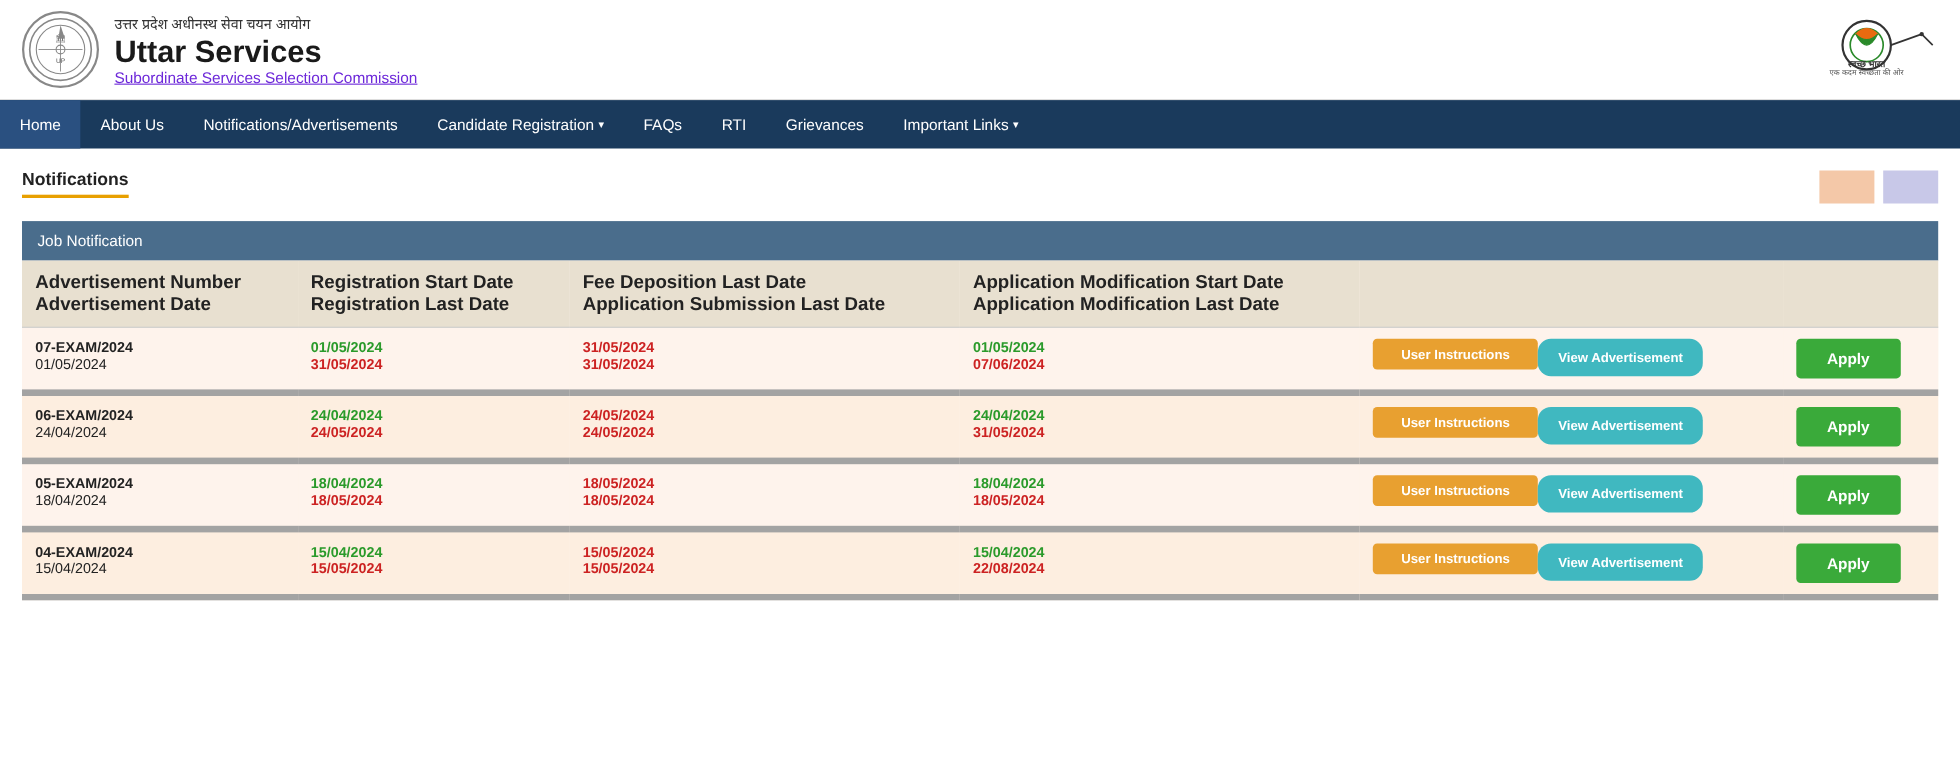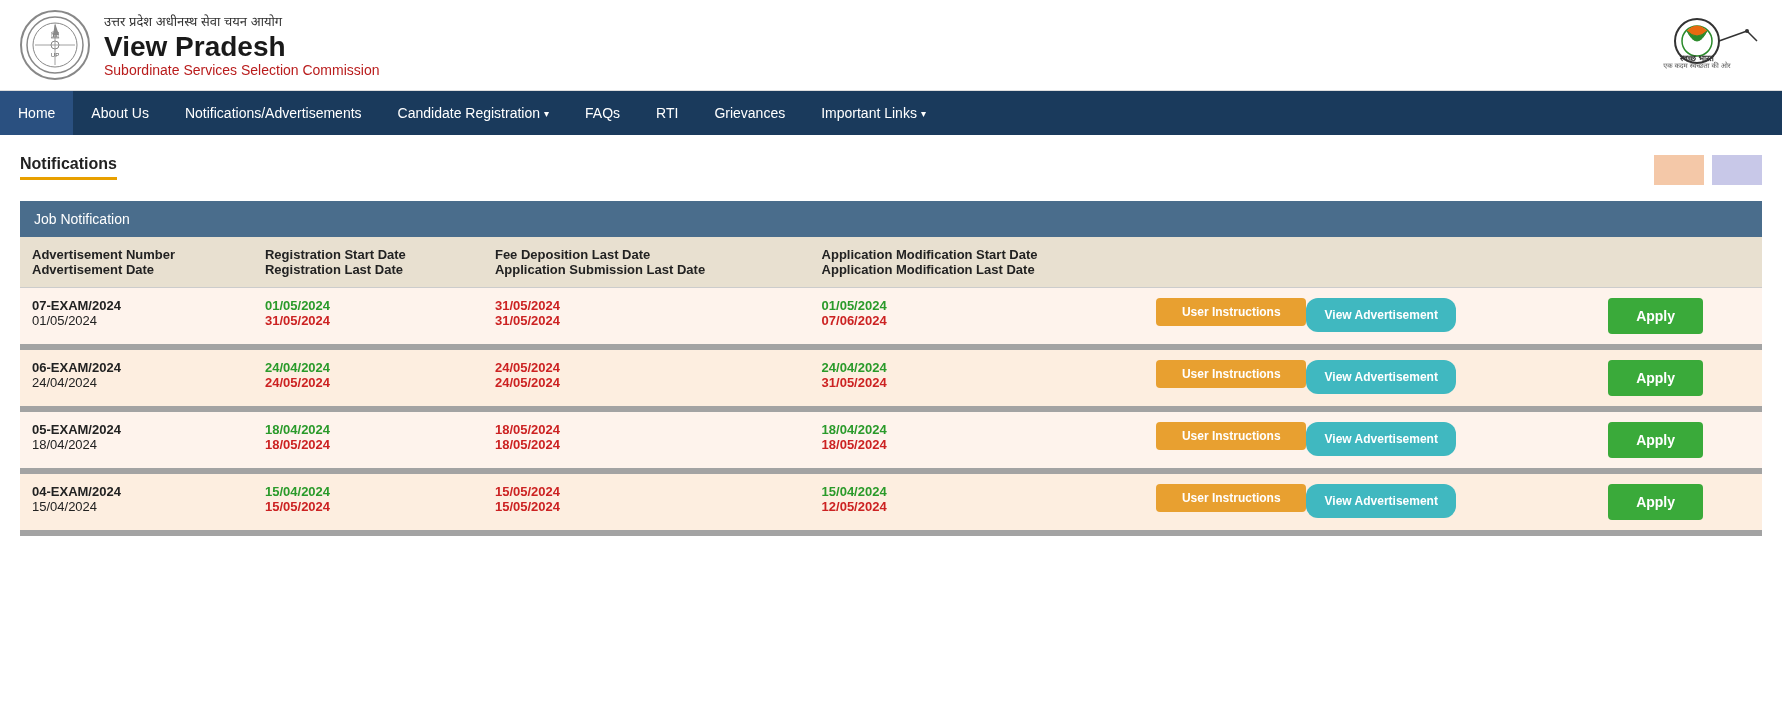--- a/index.html
+++ b/index.html
@@ -41,21 +41,22 @@
       margin-bottom: 2px;
     }
     .header-title {
       font-size: 28px;
       font-weight: bold;
       color: #1a1a1a;
       line-height: 1.1;
     }
     .header-subtitle {
       font-size: 14px;
-      color: #b91c1c;
+      color: #6d28d9;
+      text-decoration: underline;
     }
     .header-right {
       display: flex;
       flex-direction: column;
       align-items: center;
       text-align: right;
     }
 
     
     .nav {
@@ -130,21 +131,21 @@
       border-collapse: collapse;
       background: #fef3ec;
     }
     .notif-table thead tr {
       background: #e8e0d0;
     }
     .notif-table thead th {
       padding: 10px 12px;
       text-align: left;
       font-weight: bold;
-      font-size: 13px;
+      font-size: 17px;
       color: #222;
       vertical-align: top;
       border-bottom: 1px solid #ccc;
     }
     .notif-table tbody tr {
       border-bottom: 6px solid #a3a3a3;
     }
     .notif-table tbody tr:nth-child(odd) {
       background: #fef3ec;
     }
@@ -218,21 +219,21 @@
         <text x="30" y="22" text-anchor="middle" font-size="8" fill="#555">🏛</text>
         <line x1="10" y1="30" x2="50" y2="30" stroke="#888" stroke-width="0.8"></line>
         <line x1="30" y1="10" x2="30" y2="50" stroke="#888" stroke-width="0.8"></line>
         <polygon points="30,8 34,20 28,20" fill="#888"></polygon>
         <circle cx="30" cy="30" r="4" fill="none" stroke="#888" stroke-width="1"></circle>
         <text x="30" y="42" text-anchor="middle" font-size="6" fill="#555">UP</text>
       </svg>
     </div>
     <div class="header-text">
       <div class="header-hindi">उत्तर प्रदेश अधीनस्थ सेवा चयन आयोग</div>
-      <div class="header-title">View Pradesh</div>
+      <div class="header-title">Uttar Services</div>
       <div class="header-subtitle">Subordinate Services Selection Commission</div>
     </div>
   </div>
   <div class="header-right">
     <svg width="130" height="65" viewBox="0 0 130 65" xmlns="http://www.w3.org/2000/svg">
 
       <circle cx="65" cy="28" r="22" fill="none" stroke="#333" stroke-width="2"></circle>
       <circle cx="65" cy="28" r="15" fill="none" stroke="#2a8a2a" stroke-width="1.5"></circle>
 
       <path d="M55,18 Q65,8 75,18 Q65,28 55,18Z" fill="#e86a10" stroke="#e86a10"></path>
@@ -382,21 +383,21 @@
     <td>
       <span class="date-green">15/04/2024</span><br>
       <span class="date-red">15/05/2024</span>
     </td>
     <td>
       <span class="date-red">15/05/2024</span><br>
       <span class="date-red">15/05/2024</span>
     </td>
     <td>
       <span class="date-green">15/04/2024</span><br>
-      <span class="date-red">12/05/2024</span>
+      <span class="date-red">22/08/2024</span>
     </td>
     <td>
       <div class="action-buttons-col">
         <button class="btn-orange">User Instructions</button>
         <button class="btn-cyan">View Advertisement</button>
       </div>
     </td>
     <td>
       <button class="btn-green">Apply</button>
     </td>

